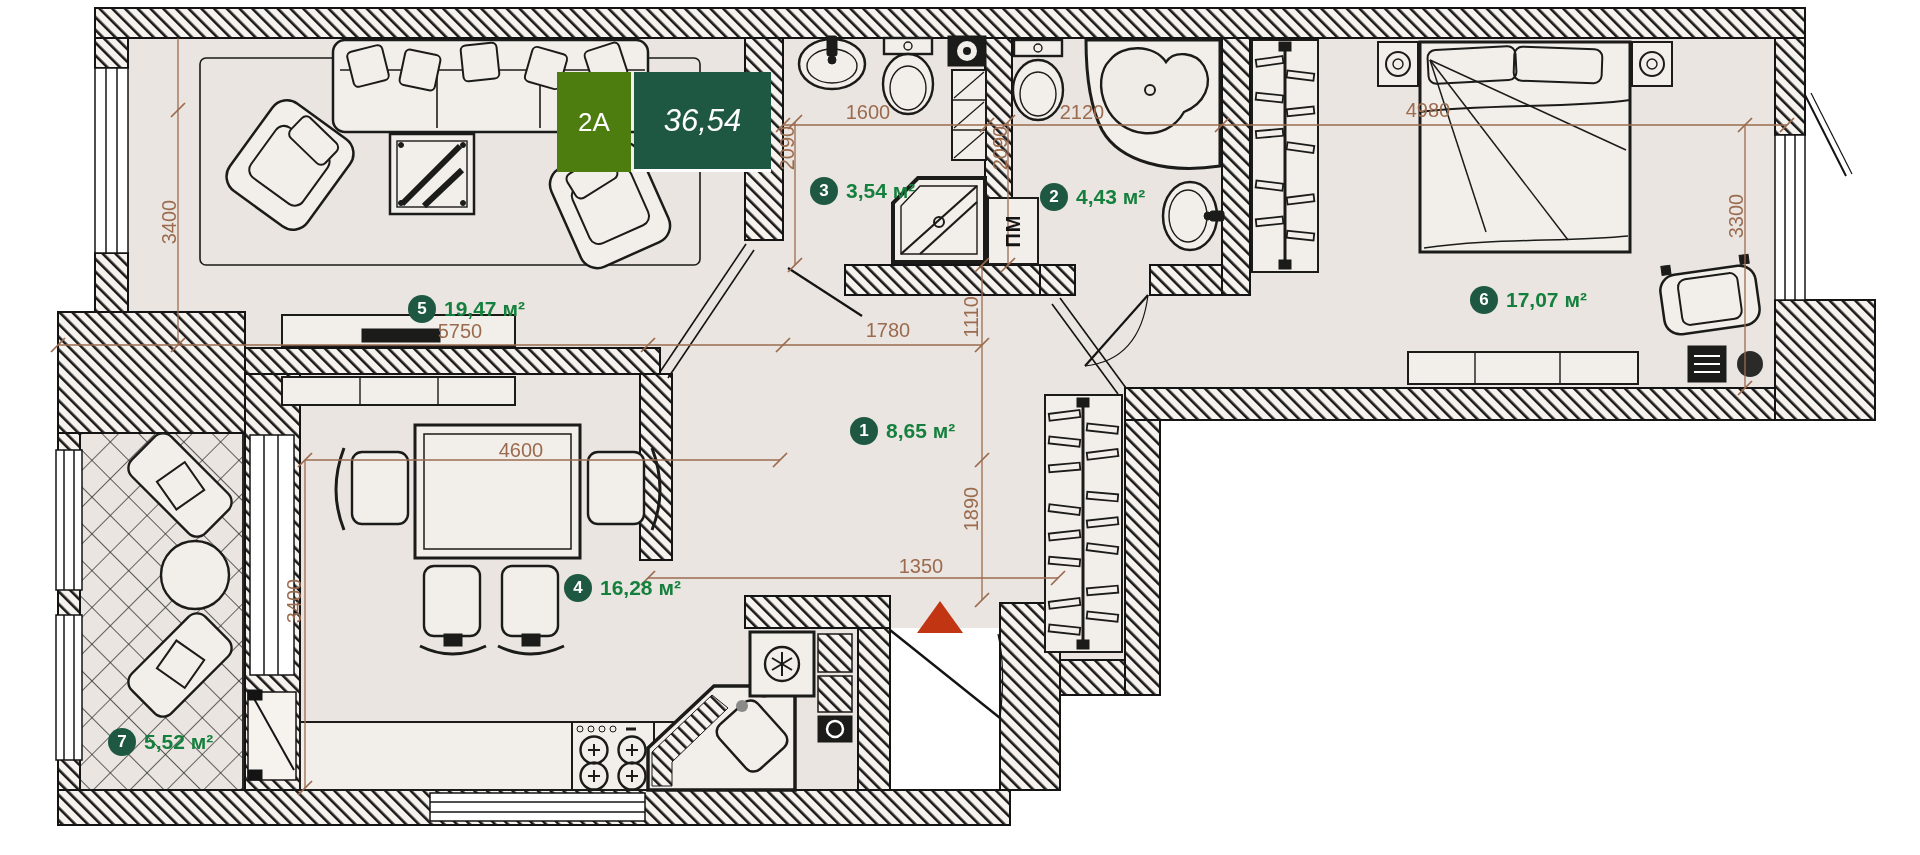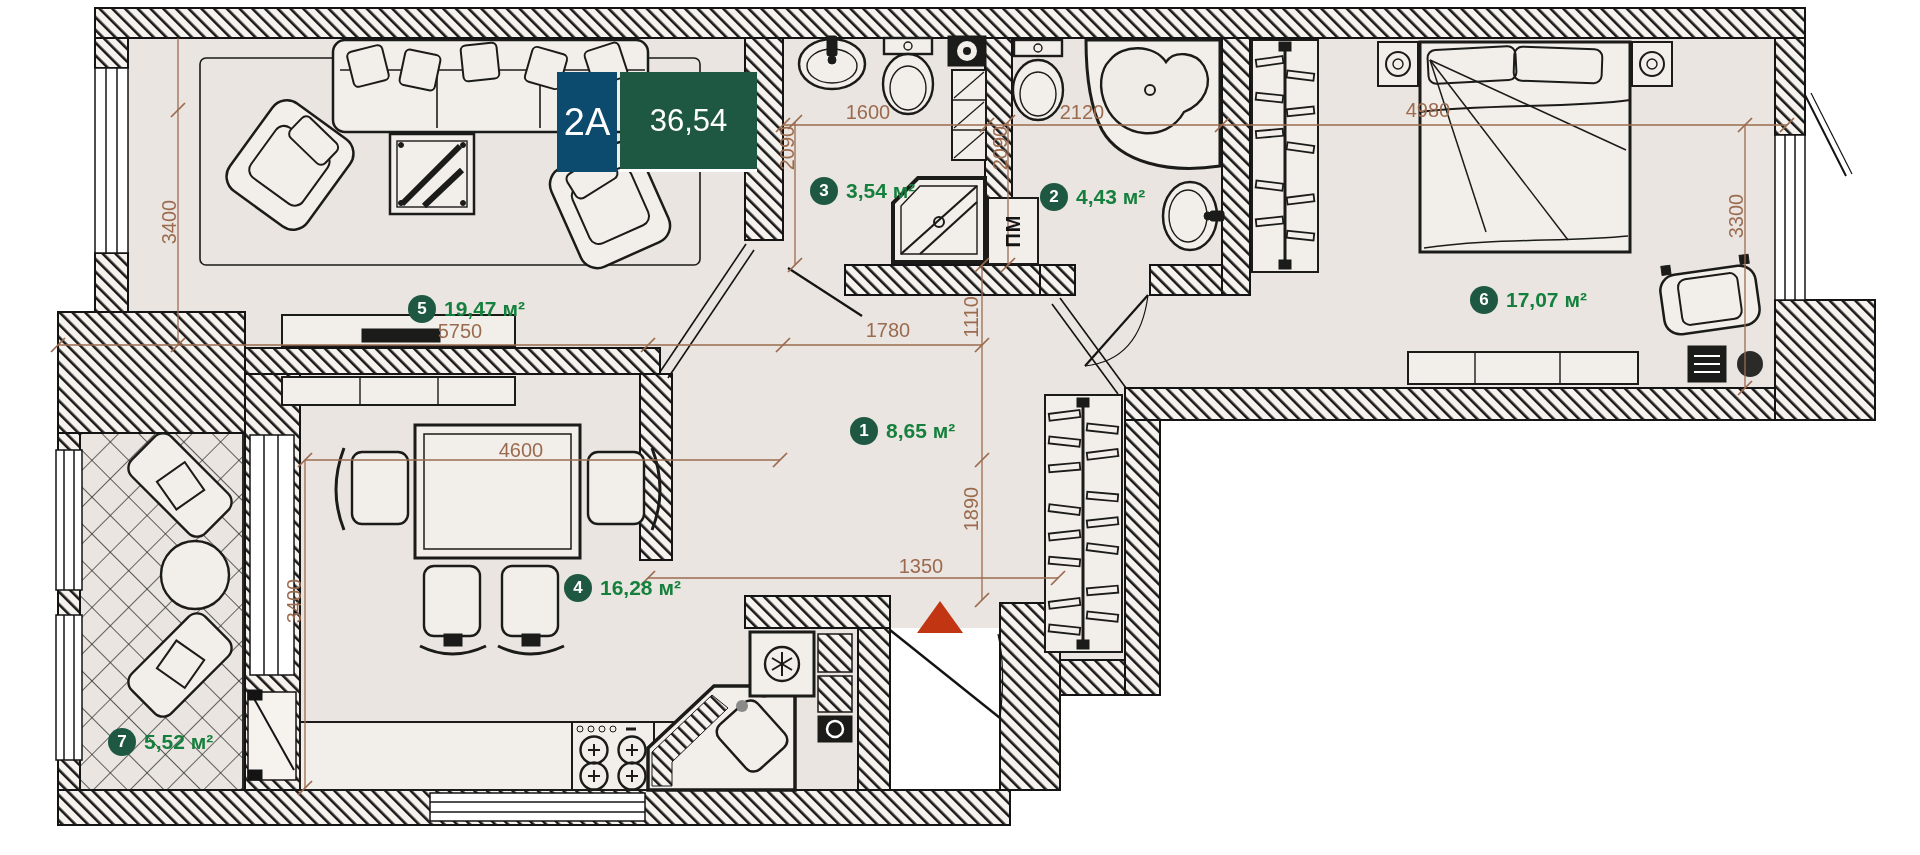--- a/index.html
+++ b/index.html
@@ -10,24 +10,24 @@
   .room-label{position:absolute;display:flex;align-items:center;gap:8px;z-index:30;}
   .circ{width:28px;height:28px;border-radius:50%;background:#1e5843;color:#fff;
         font-size:17px;font-weight:bold;display:flex;align-items:center;justify-content:center;}
   .area{font-size:21px;font-weight:bold;color:#15803d;white-space:nowrap;}
   
   .dim{position:absolute;color:#9b6b4f;font-size:20px;white-space:nowrap;z-index:25;
        transform:translate(-50%,-50%);}
   .dim.rot{transform:translate(-50%,-50%) rotate(-90deg);}
   
   .badge{position:absolute;left:557px;top:72px;display:flex;z-index:40;}
-  .badge .unit{width:60px;height:100px;background:#0c4a6e;color:#fff;font-size:38px;
+  .badge .unit{width:74px;height:100px;background:#4d7c0f;color:#fff;font-size:26px;
                display:flex;align-items:center;justify-content:center;}
   .badge .vals{width:137px;height:100px;background:#1e5843;margin-left:3px;
-               display:flex;flex-direction:column;}
+               display:flex;flex-direction:column;font-style:italic;}
   .badge .vals div{flex:1;display:flex;align-items:center;justify-content:center;
                    color:#fff;font-size:31px;}
   .badge .vals .upper{border-bottom:3px solid #fff;}
   .pm-label{position:absolute;left:1013px;top:231px;transform:translate(-50%,-50%) rotate(-90deg);
             font-size:20px;font-weight:bold;color:#141414;letter-spacing:1px;z-index:30;}
 </style>
 </head>
 <body>
 
 <div class="stage">

